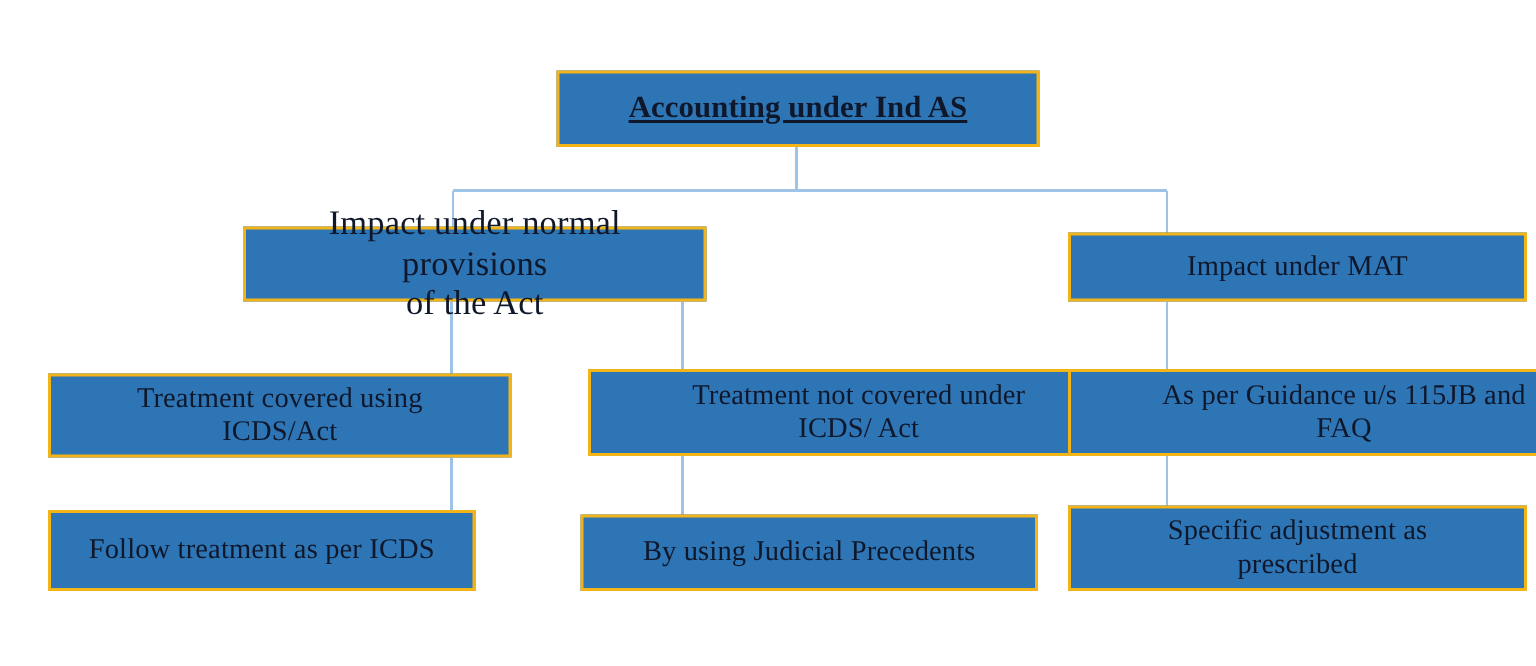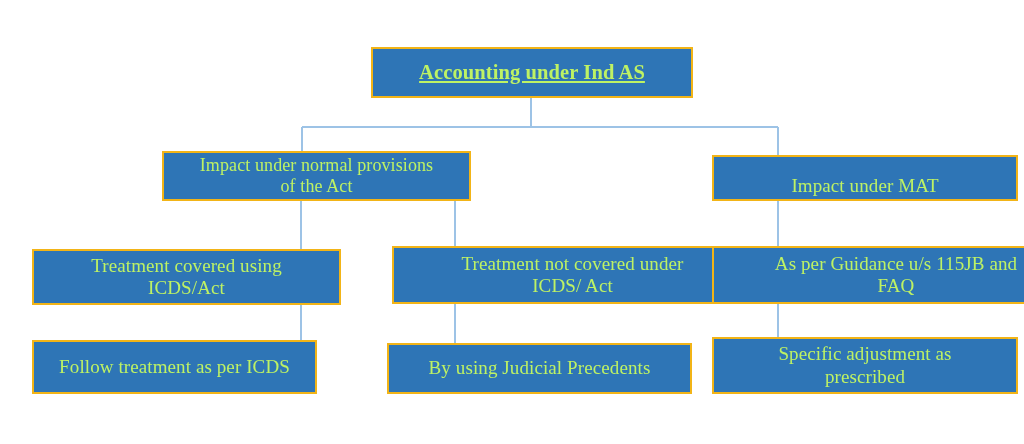--- a/index.html
+++ b/index.html
@@ -31,21 +31,21 @@
   .node {
     position: absolute;
     z-index: 2;
     box-sizing: border-box;
     background: #2E75B6;
     border: 2px solid #F2B417;
     display: flex;
     align-items: center;
     justify-content: center;
     text-align: center;
-    color: #bef264;
+    color: #0f172a;
     line-height: 1.16;
     letter-spacing: 0.1px;
     padding: 2px 8px;
   }
   .node-text {
     display: block;
     width: 100%;
     white-space: pre-line;
   }
   
@@ -60,29 +60,28 @@
   #node-title .node-text {
     text-decoration: underline;
     text-underline-offset: 2px;
   }
   
   #node-normal-provisions {
     left: 162px;
     top: 151px;
     width: 309px;
     height: 50px;
-    font-size: 18px;
+    font-size: 23px;
   }
   #node-mat {
     left: 712px;
     top: 155px;
     width: 306px;
     height: 46px;
     font-size: 19px;
-    align-items: flex-end;
   }
   
   #node-covered-icds {
     left: 32px;
     top: 249px;
     width: 309px;
     height: 56px;
     font-size: 19px;
   }
   #node-not-covered-icds {

